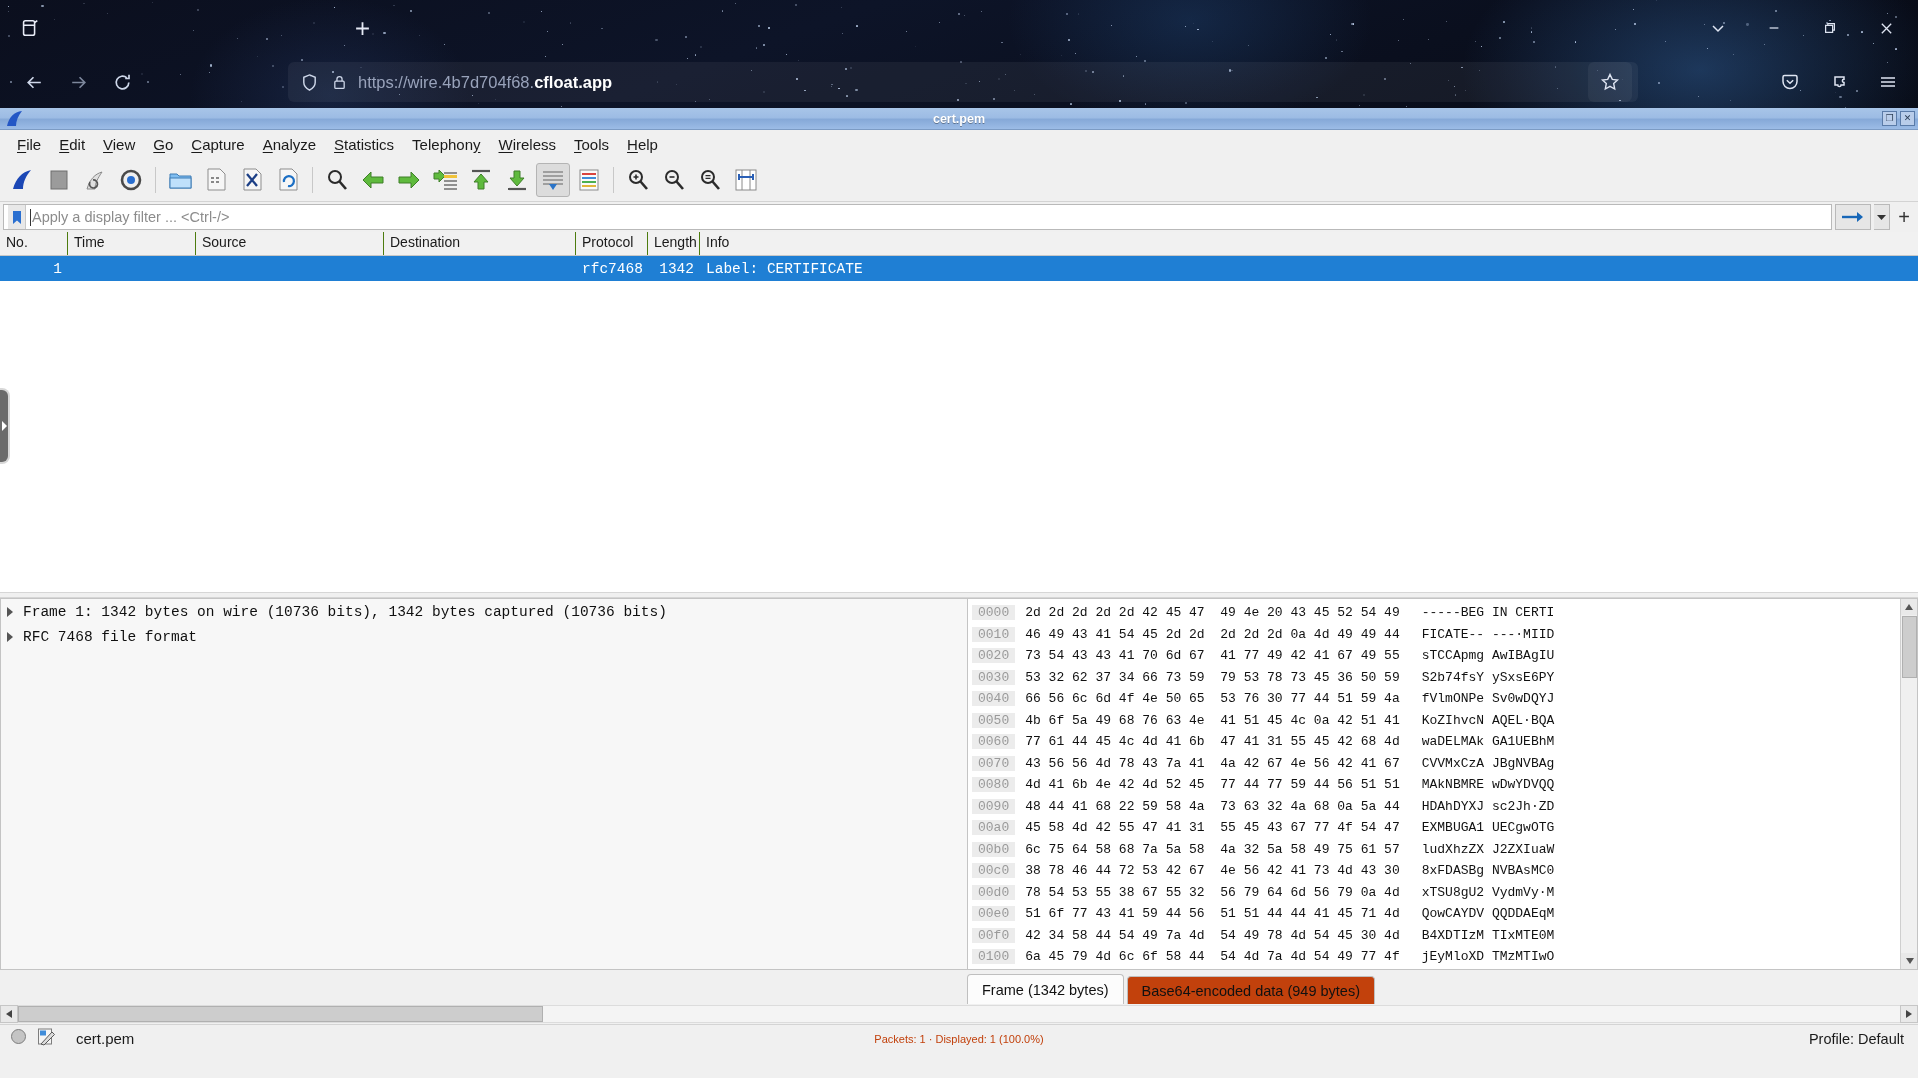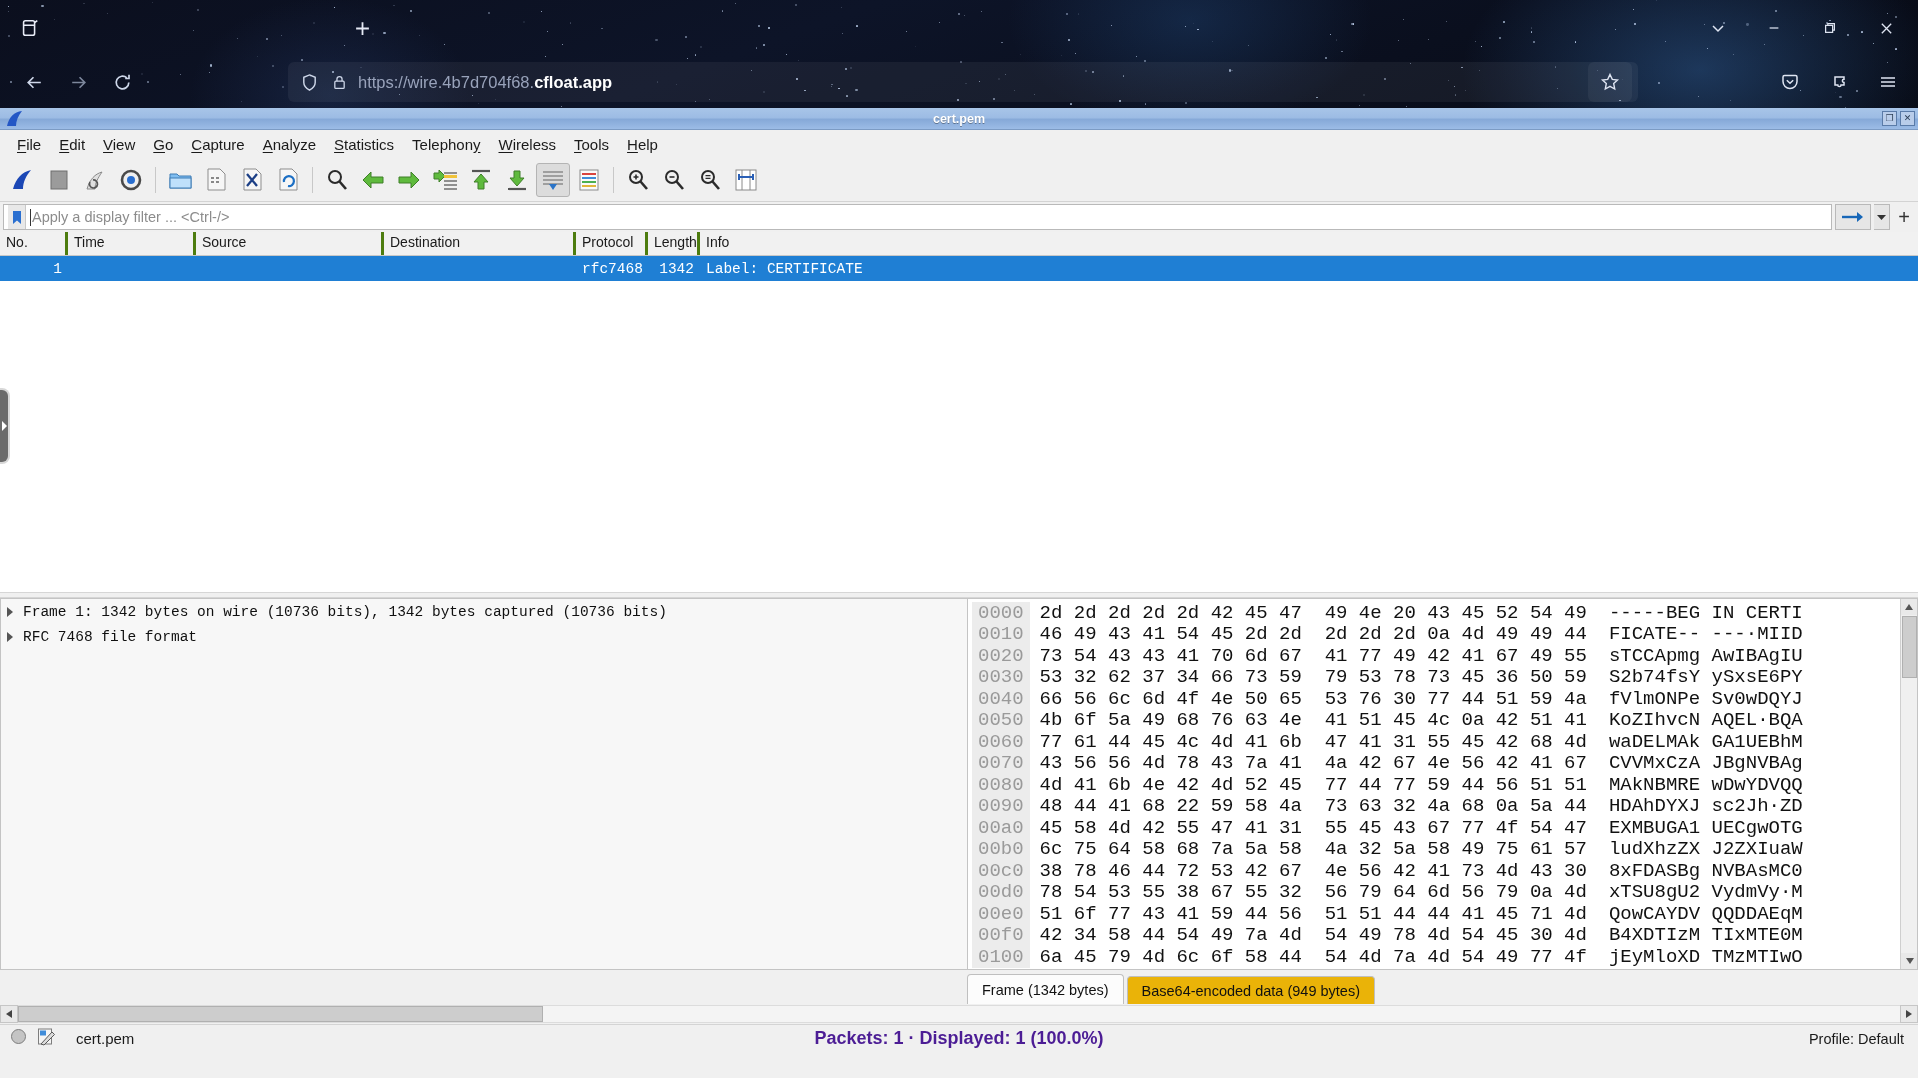--- a/index.html
+++ b/index.html
@@ -111,21 +111,21 @@
     width:36px;height:26px;background:#e6e6e6;border:1px solid #b9b9b9;
     display:flex;align-items:center;justify-content:center;
   }
   #filter-drop { width:16px;height:26px;background:#e6e6e6;border:1px solid #b9b9b9;border-left:none;display:flex;align-items:center;justify-content:center;}
   #filter-plus { width:22px;height:26px; display:flex;align-items:center;justify-content:center; font-size:20px;color:#333; }
 
   
   #packet-list { background:#fff; height:360px; display:flex; flex-direction:column; }
   #plist-head { display:flex; height:24px; background:#f1f1f1; border-bottom:1px solid #c8c8c8; }
   #plist-head .th {
-    font-size:14px; color:#1a1a1a; padding:2px 6px; border-right:3px solid #4d7c0f;
+    font-size:14px; color:#1a1a1a; padding:2px 6px; border-right:1px solid #4d7c0f;
     white-space:nowrap; overflow:hidden;
   }
   .prow { display:flex; height:25px; align-items:center; background:#1f7fd4; color:#fff; }
   .prow .td { font-size:14.5px; font-family:"Liberation Mono", monospace; padding:0 6px; white-space:nowrap; overflow:hidden; }
   .td.num { text-align:right; }
 
   #vsplit { height:6px; background:#f0f0f0; border-top:1px solid #d6d6d6; border-bottom:1px solid #d6d6d6; }
 
   
   #panes { display:flex; height:372px; }
@@ -135,50 +135,50 @@
   }
   .dnode { display:flex; align-items:center; height:25px; padding-left:6px; white-space:nowrap; }
   .dnode .tri {
     width:0;height:0;border-top:5px solid transparent;border-bottom:5px solid transparent;border-left:6px solid #555;
     margin-right:10px; flex:none;
   }
   .dnode span { font-size:14.5px; font-family:"Liberation Mono", monospace; color:#101010; }
 
   #hexpane { flex:1; background:#ffffff; border:1px solid #c4c4c4; display:flex; position:relative; overflow:hidden; }
   #hexlines { padding:3px 0 0 4px; }
-  .hline { display:flex; height:21.5px; align-items:center; font-family:"Liberation Mono", monospace; font-size:19px; white-space:pre; }
+  .hline { display:flex; height:21.5px; align-items:center; font-family:"Liberation Mono", monospace; font-size:13px; white-space:pre; }
   .hoff { color:#9a9a9a; background:#ececec; padding:0 6px; }
   .hbytes { color:#111; margin-left:10px;font-family:Liberation Mono, monospace; }
   .hascii { color:#111; margin-left:22px; }
 
   
   #hexscroll { position:absolute; right:0; top:0; width:17px; bottom:0; background:#f0f0f0; border-left:1px solid #cfcfcf; }
   #hexscroll .up, #hexscroll .down { height:16px; display:flex;align-items:center;justify-content:center; background:#e9e9e9; }
   #hexscroll .thumb { position:absolute; top:17px; left:1px; width:15px; height:62px; background:#cdcdcd; border:1px solid #b0b0b0; }
 
   
   #btabs { height:34px; display:flex; align-items:flex-end; background:#f0f0f0; padding-left:967px; }
   .btab {
     height:28px; padding:0 14px; font-size:14.5px; color:#111;
     display:flex;align-items:center; border:1px solid #bfbfbf; border-bottom:none;
-    border-radius:4px 4px 0 0; margin-right:3px; background:#eab308;
+    border-radius:4px 4px 0 0; margin-right:3px; background:#c2410c;
   }
   .btab.active { background:#fcfcfc; height:30px; }
 
   
   #hscroll { height:20px; display:flex; align-items:center; background:#f0f0f0; }
   #hscroll .arrowbox { width:18px;height:18px;background:#e9e9e9;border:1px solid #c6c6c6;display:flex;align-items:center;justify-content:center;}
   #hscroll .track { flex:1; height:18px; background:#f4f4f4; border-top:1px solid #dcdcdc; border-bottom:1px solid #dcdcdc; position:relative; }
   #hscroll .thumb { position:absolute; left:0; top:0; height:16px; width:525px; background:#cdcdcd; border:1px solid #b0b0b0; }
 
   
   #statusbar { height:28px; display:flex; align-items:center; background:#f0f0f0; border-top:1px solid #d4d4d4; position:relative; }
   #statusbar .sb-left { display:flex; align-items:center; padding-left:10px; gap:10px; }
   #sb-file { font-size:15px; color:#1a1a1a; margin-left:10px; }
-  #sb-center { position:absolute; left:0; right:0; text-align:center; font-size:18px; color:#4c1d95;font-weight:bold; }
+  #sb-center { position:absolute; left:0; right:0; text-align:center; font-size:11px; color:#c2410c; }
   #sb-right { position:absolute; right:14px; font-size:14.5px; color:#1a1a1a; }
 </style>
 </head>
 <body>
 
 <div id="browser">
   <div id="stars">
       <div class="star" style="width: 2.19874px; height: 2.19874px; left: 960.012px; top: 60.6732px; opacity: 0.4;"></div>
       <div class="star" style="width: 1.57192px; height: 1.57192px; left: 1197.24px; top: 28.5163px; opacity: 0.85;"></div>
       <div class="star" style="width: 1.20642px; height: 1.20642px; left: 841.527px; top: 32.5023px; opacity: 0.47;"></div>

